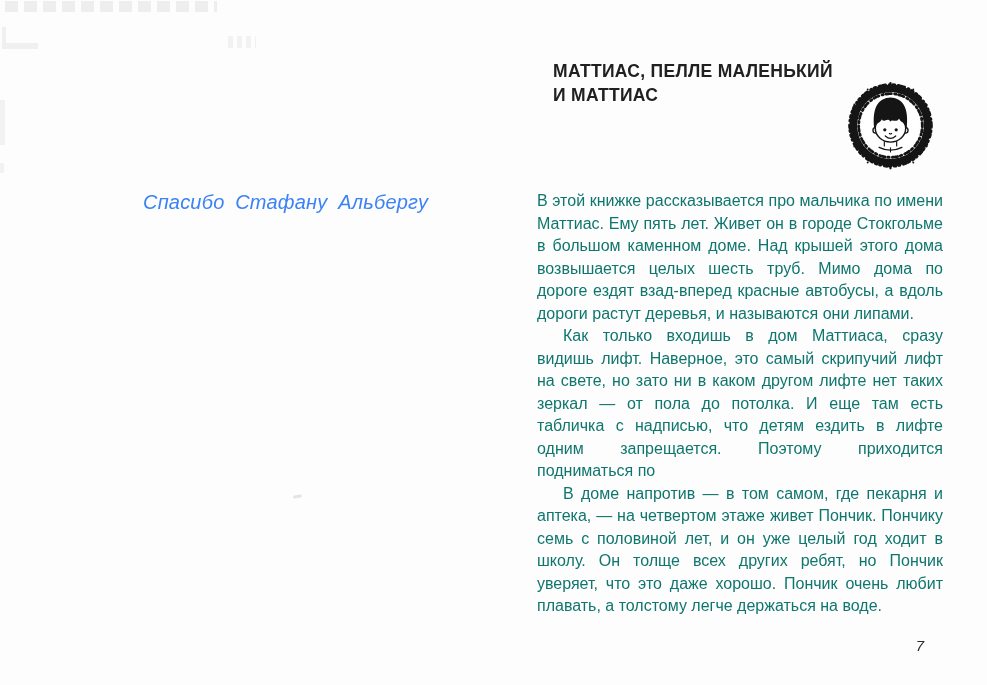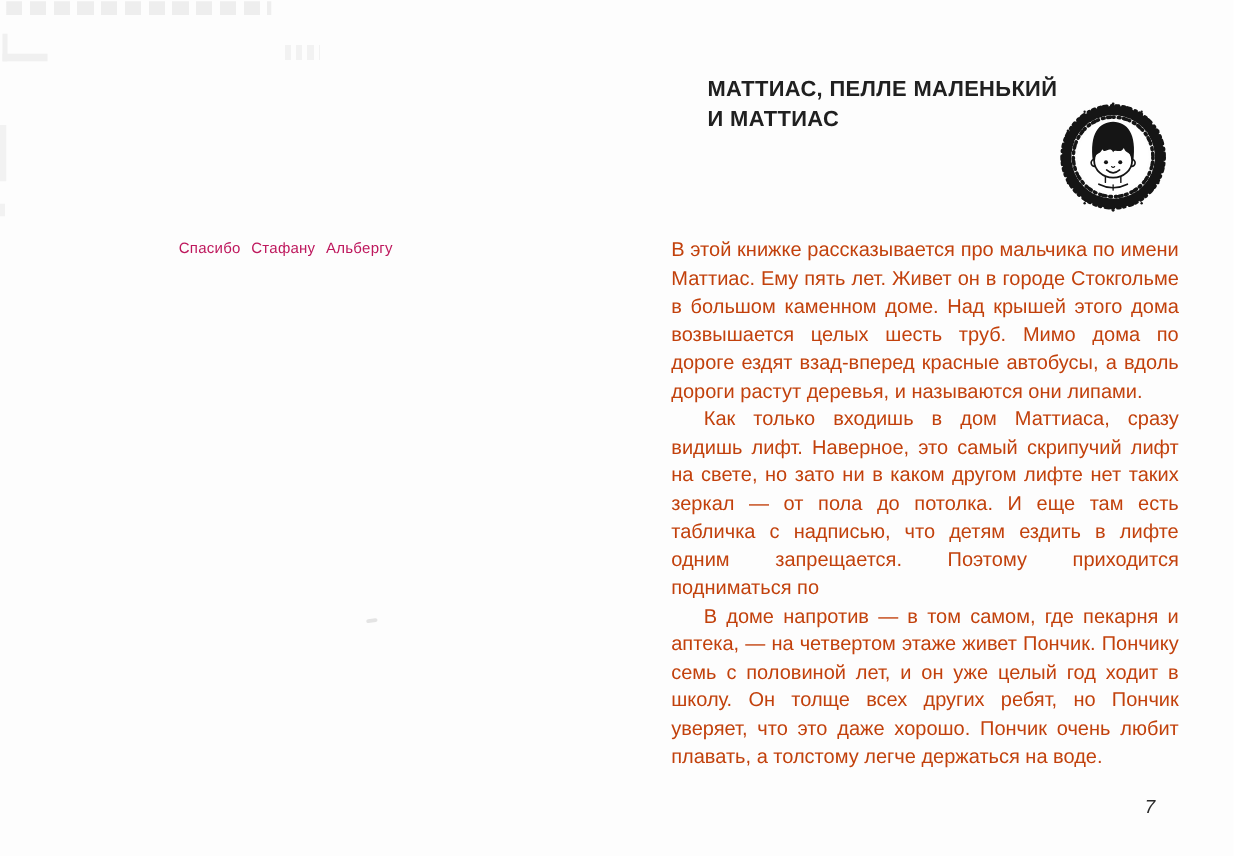--- a/index.html
+++ b/index.html
@@ -31,31 +31,32 @@
   }
   .edge-strip { left: 0; top: 100px; width: 5px; height: 45px; background: #f2f2f2; }
   .edge-dot { left: 0; top: 163px; width: 4px; height: 10px; background: #f2f2f2; }
   .speck { left: 293px; top: 495px; width: 9px; height: 3px; background: #e4e4e4; transform: rotate(-8deg); border-radius: 2px; }
 
   
   .dedication {
     position: absolute;
     left: 143px;
     top: 191px;
-    font-size: 12px;
+    font-style: italic;
+    font-size: 20px;
     letter-spacing: 0.2px;
     word-spacing: 5px;
-    color: #be185d;
+    color: #3b82f6;
     white-space: nowrap;
   }
 
   
   .chapter-title {
     position: absolute;
-    left: 566px;
+    left: 553px;
     top: 60px;
     margin: 0;
     font-size: 17.5px;
     font-weight: 700;
     line-height: 23.5px;
     letter-spacing: 0.3px;
     color: #202020;
   }
   .vignette {
     position: absolute;
@@ -65,21 +66,21 @@
     height: 95px;
   }
   .body-text {
     position: absolute;
     left: 537px;
     top: 190px;
     width: 406px;
     font-size: 16px;
     line-height: 22.5px;
     text-align: justify;
-    color: #c2410c;
+    color: #0f766e;
   }
   .body-text p { margin: 0; }
   .body-text p.indent { text-indent: 26px; }
   .page-number {
     position: absolute;
     left: 908px;
     top: 637px;
     width: 24px;
     text-align: center;
     font-style: italic;

